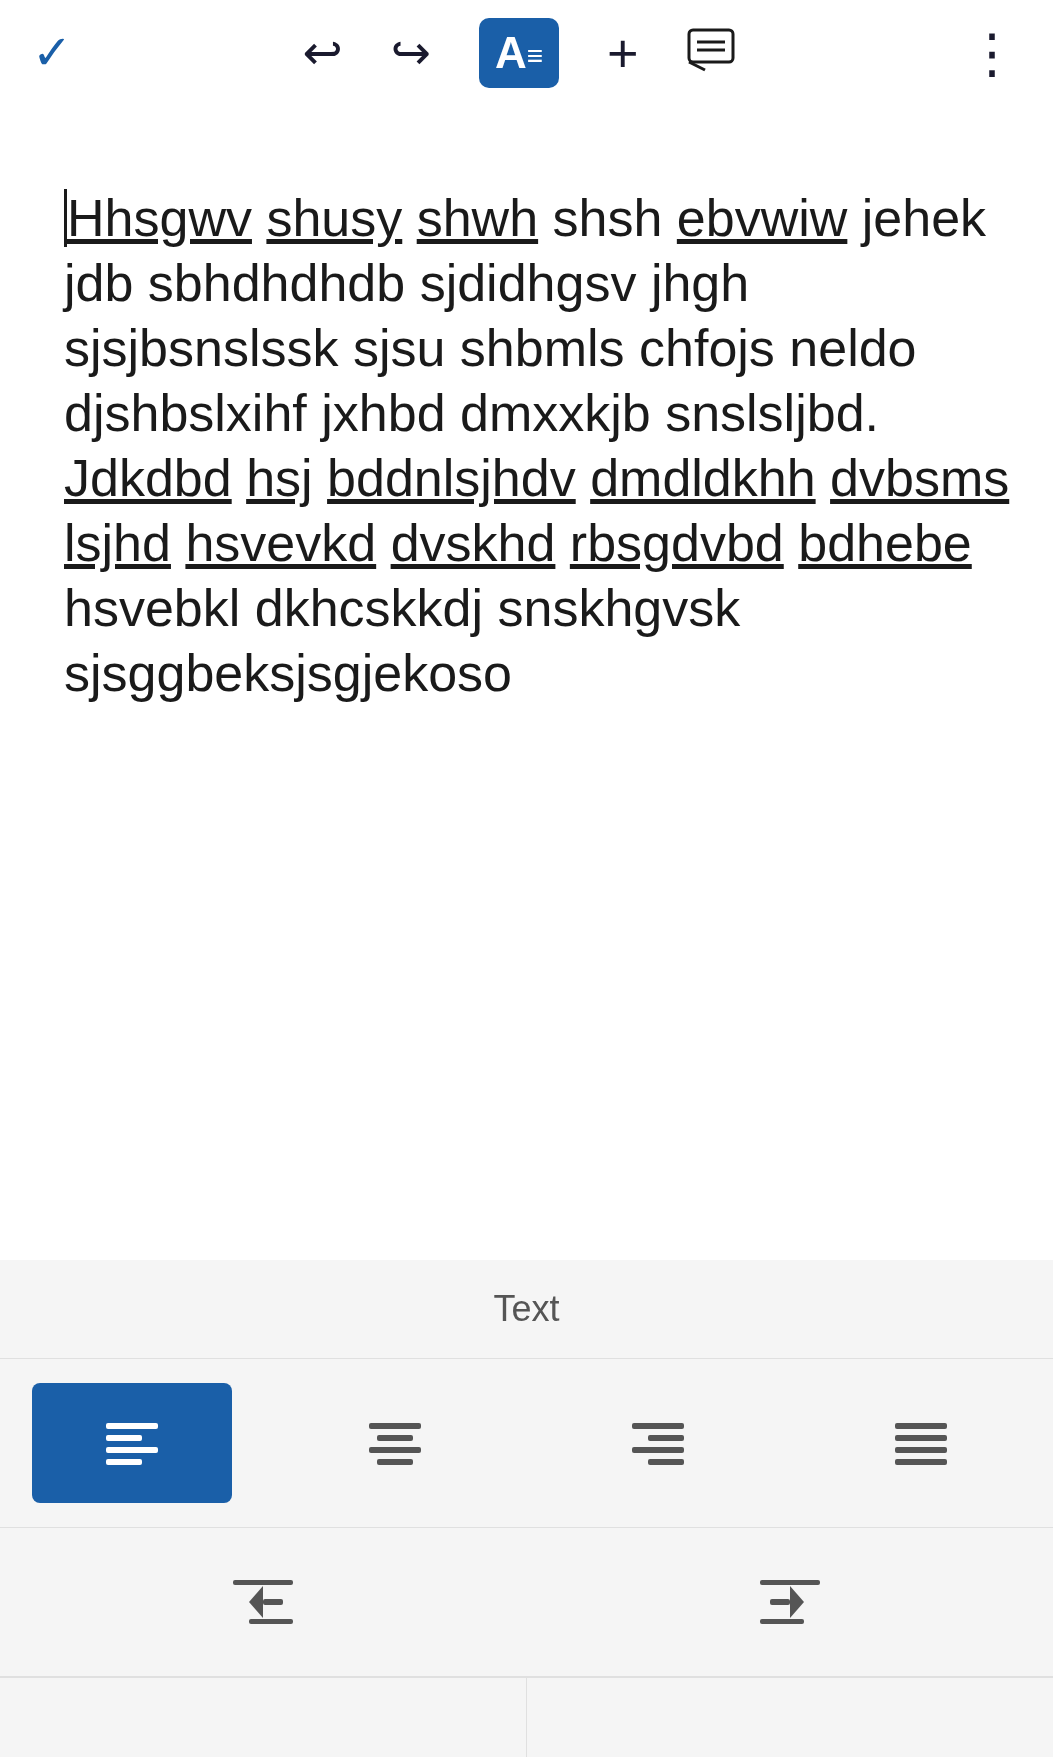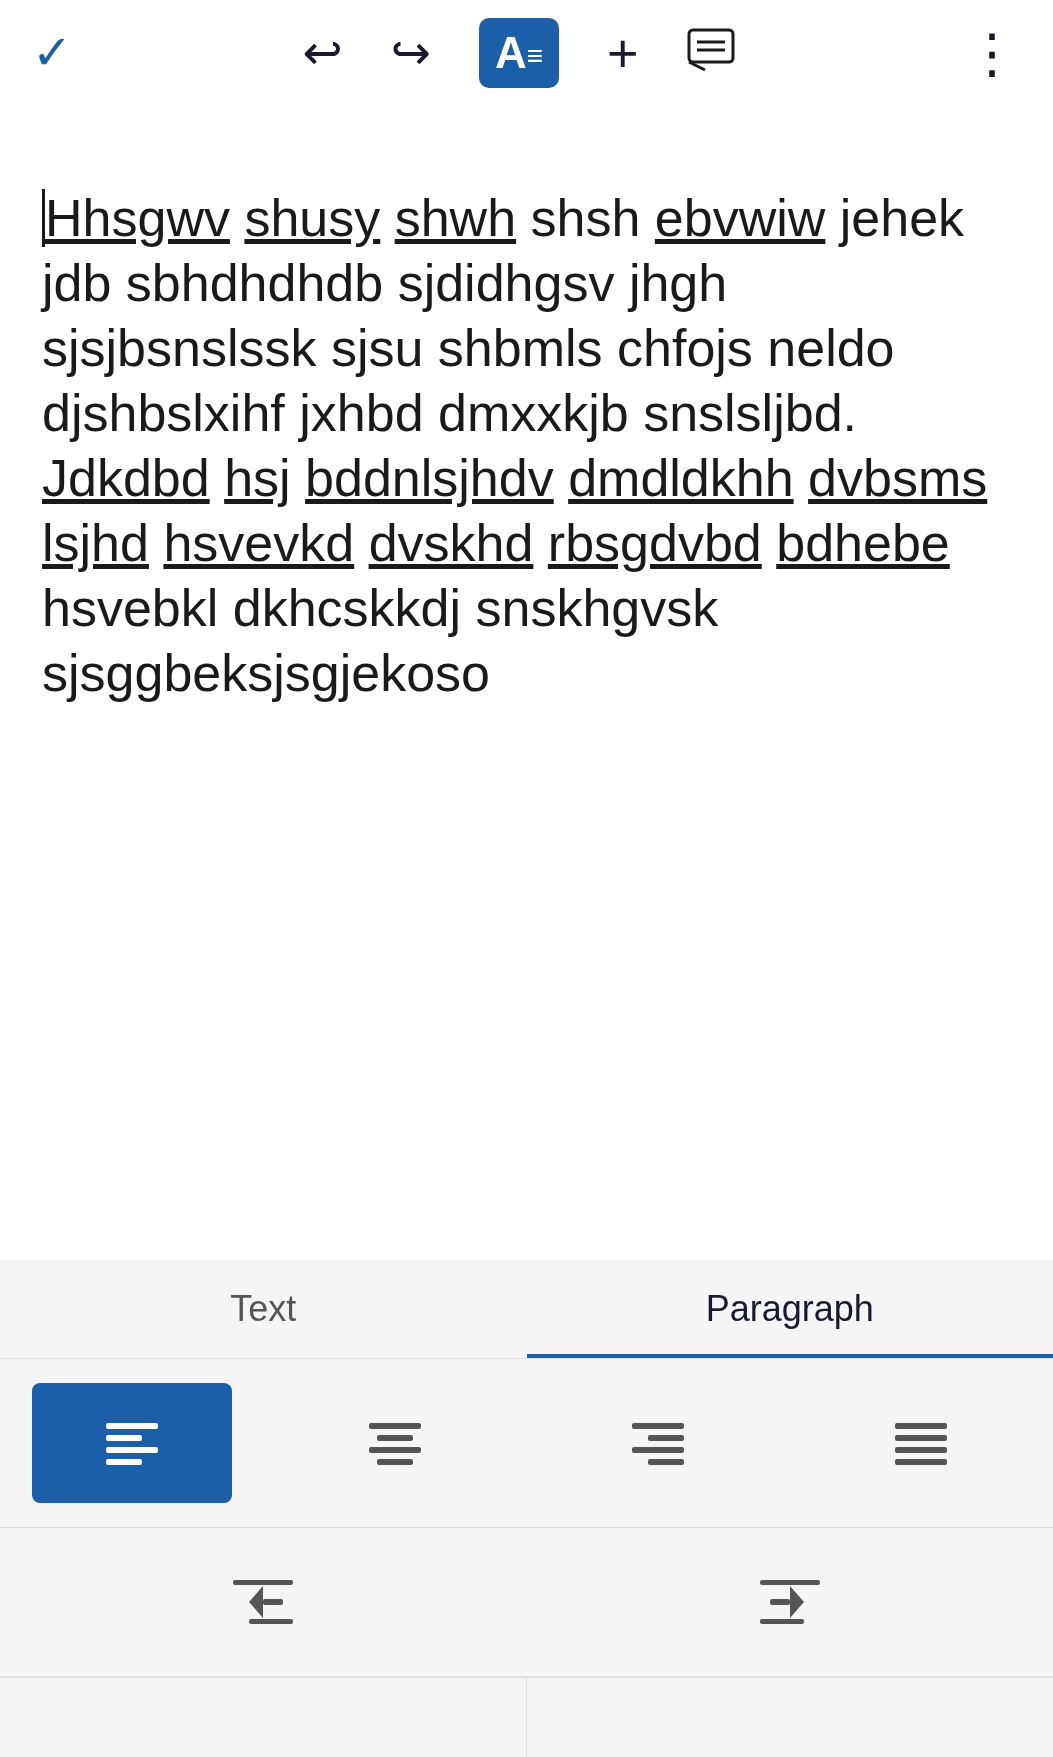--- a/index.html
+++ b/index.html
@@ -173,42 +173,39 @@
         <line x1="10" y1="22" x2="38" y2="22" stroke="#1a1a1a" stroke-width="3"></line>
       </svg>
     </span>
   </div>
   <div class="toolbar-right">
     <span class="toolbar-icon" style="font-size:54px; letter-spacing:2px;">⋮</span>
   </div>
 </div>
 
 <div class="document-area">
-  <p class="doc-paragraph" style="padding-top: 20px;">
+  <p class="doc-paragraph" style="padding-top: 20px; margin-left: 22px;">
     <span class="cursor-line"></span><span class="underline">Hhsgwv</span> <span class="underline">shusy</span> <span class="underline">shwh</span> shsh <span class="underline">ebvwiw</span>
     jehek jdb sbhdhdhdb sjdidhgsv jhgh
     sjsjbsnslssk sjsu shbmls chfojs neldo
     djshbslxihf jxhbd dmxxkjb snslsljbd.
     <span class="underline">Jdkdbd</span> <span class="underline">hsj</span> <span class="underline">bddnlsjhdv</span> <span class="underline">dmdldkhh</span>
     <span class="underline">dvbsms</span> <span class="underline">lsjhd</span> <span class="underline">hsvevkd</span> <span class="underline">dvskhd</span> <span class="underline">rbsgdvbd</span>
     <span class="underline">bdhebe</span> hsvebkl dkhcskkdj snskhgvsk
     sjsggbeksjsgjekoso
   </p>
 
 </div>
 
 <div class="bottom-panel">
 
   <div class="tab-bar">
     <div class="tab-item">
       <span>Text</span>
     </div>
-    <div class="tab-item active">
-      <span>Paragraph</span>
-    </div>
   </div>
 
   <div class="format-row">
 
     <div class="format-btn active">
       <svg width="60" height="56" viewBox="0 0 60 56" xmlns="http://www.w3.org/2000/svg">
         <rect x="4" y="8" width="52" height="6" rx="2"></rect>
         <rect x="4" y="20" width="36" height="6" rx="2"></rect>
         <rect x="4" y="32" width="52" height="6" rx="2"></rect>
         <rect x="4" y="44" width="36" height="6" rx="2"></rect>

